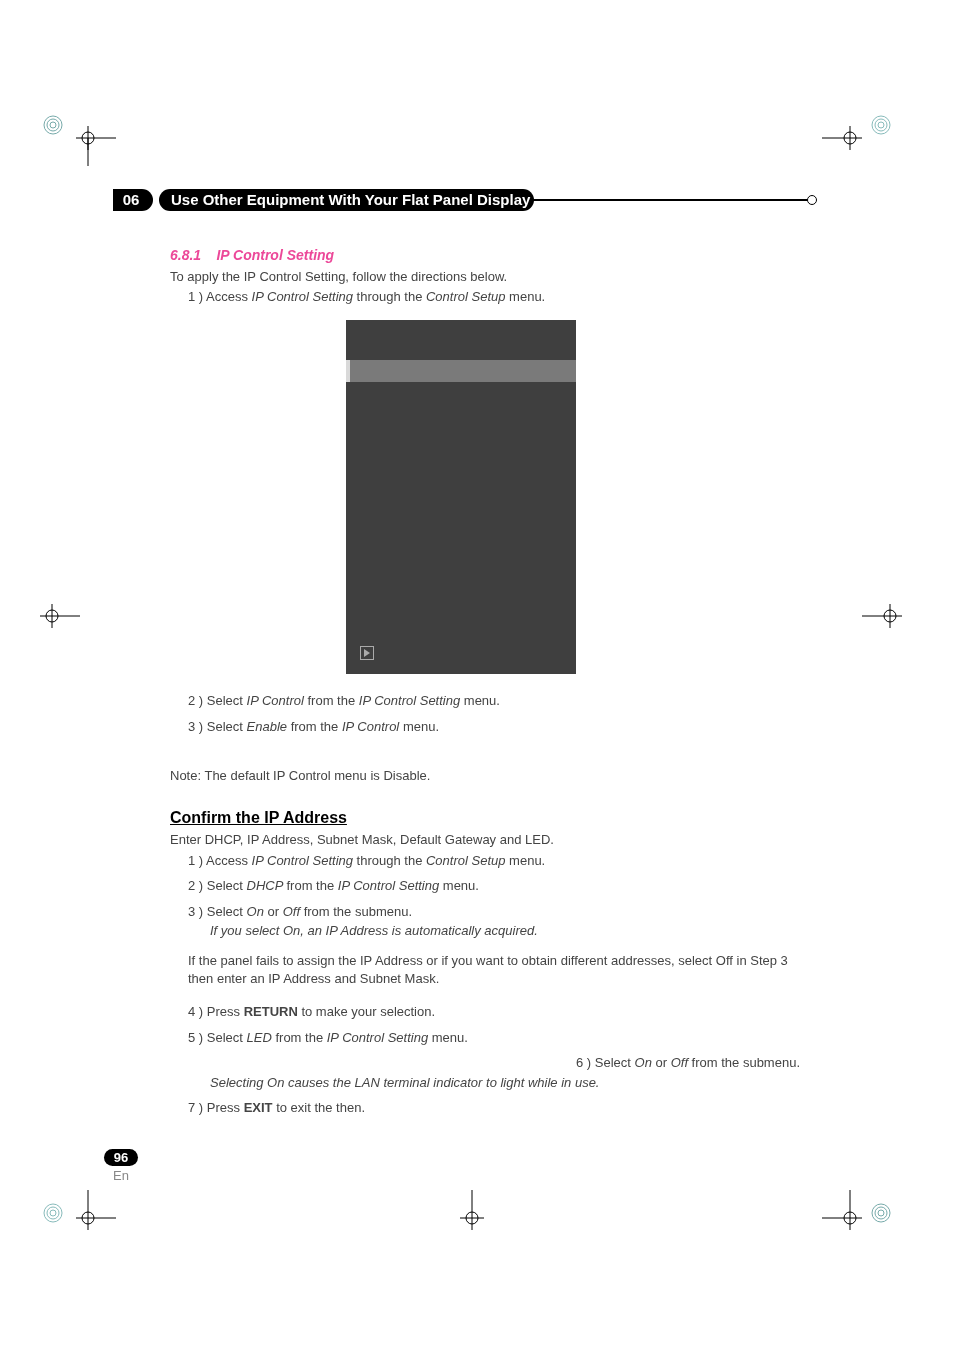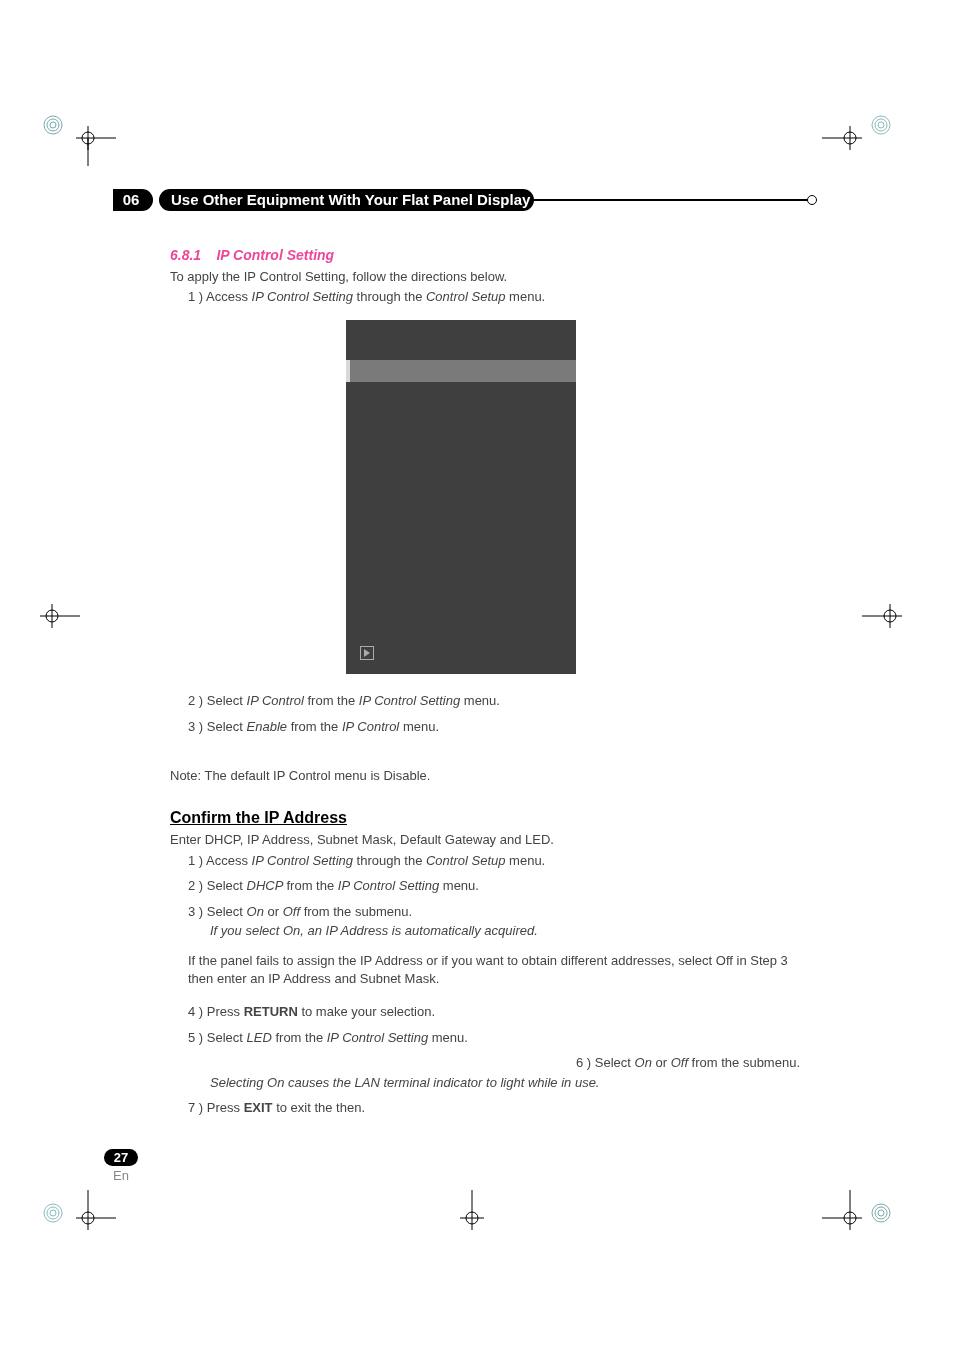--- a/index.html
+++ b/index.html
@@ -202,17 +202,17 @@
       <span>6 ) Select </span><span class="italic">On</span><span> or </span><span class="italic">Off </span><span> from the submenu.</span>
     </div>
     <div class="indent-text">Selecting On causes the LAN terminal indicator to light while in use.</div>
     <div class="step" style="margin-top:8px;">
       <span>7 ) Press </span><span class="bold">EXIT</span><span> to exit the then.</span>
     </div>
 
   </div>
 
   <div class="pgnum-wrap">
-    <span class="pgnum-badge">27</span>
+    <span class="pgnum-badge">96</span>
     <div class="pgnum-lang">En</div>
   </div>
 
 </div>
 
 </body></html>

